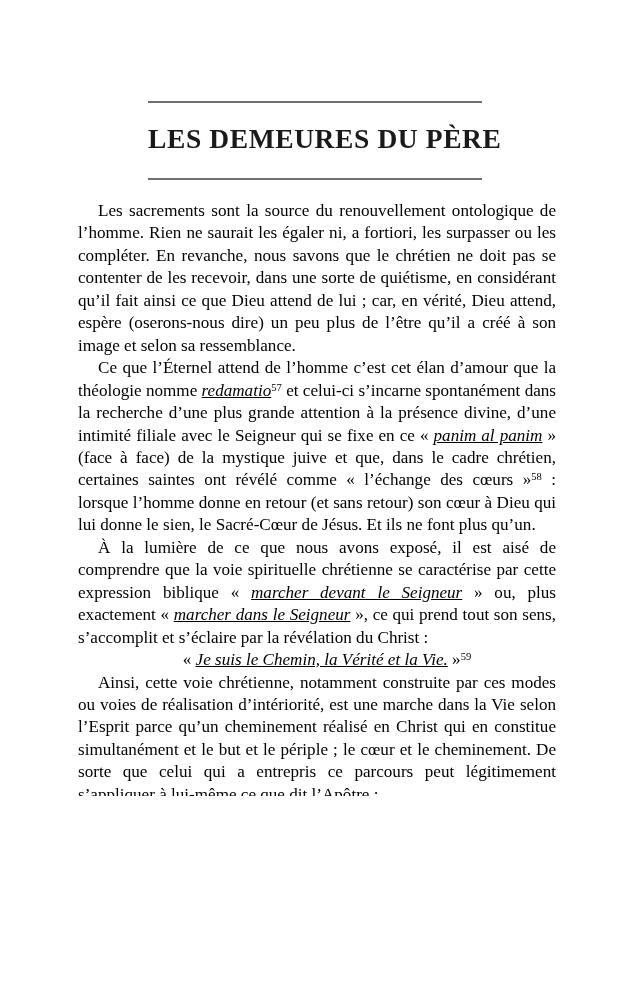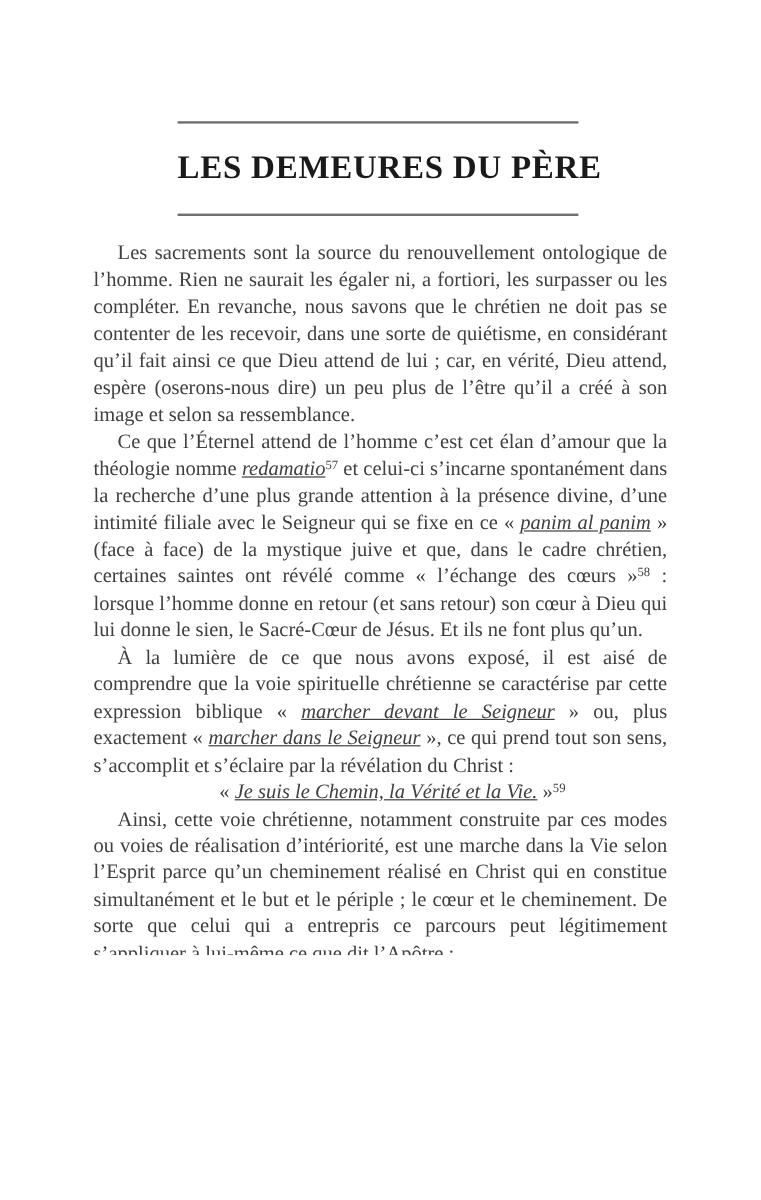--- a/index.html
+++ b/index.html
@@ -59,21 +59,21 @@
   }
 
   .para {
     margin: 0;
     text-align: justify;
     text-justify: inter-word;
     font-size: 17.1px;
     line-height: 22.45px;
     text-indent: 20px;
     hyphens: manual;
-    color: #404040;
+    color: #000000;
   }
 
   .para.quote-line {
     text-indent: 20px;
     text-align: center;
   }
 
   .para i, .para em {
     font-style: italic;
     text-decoration: underline;

